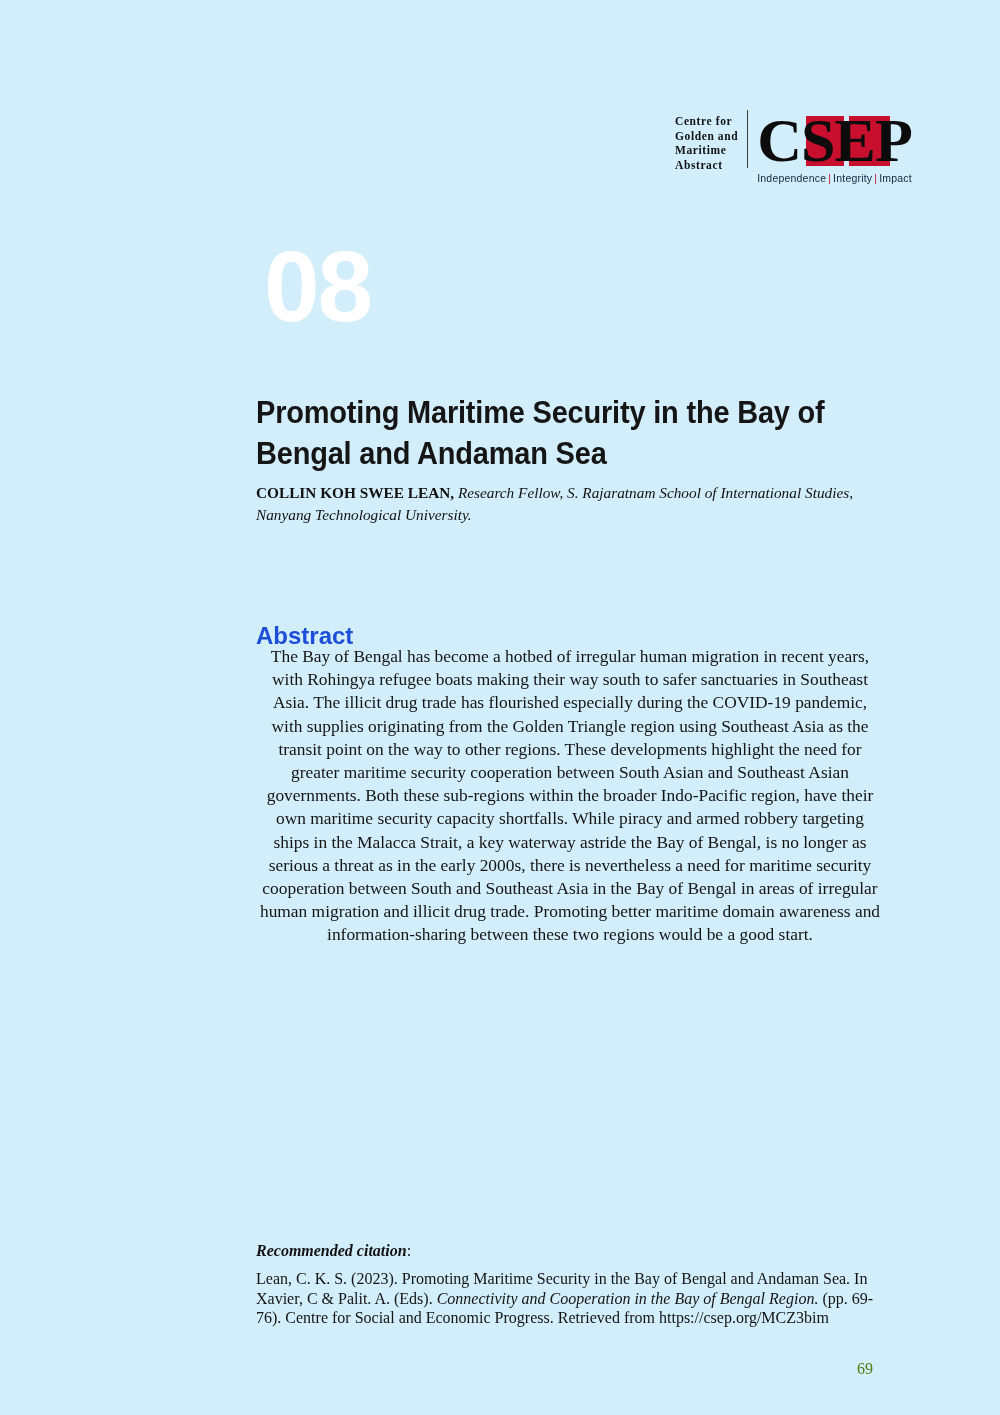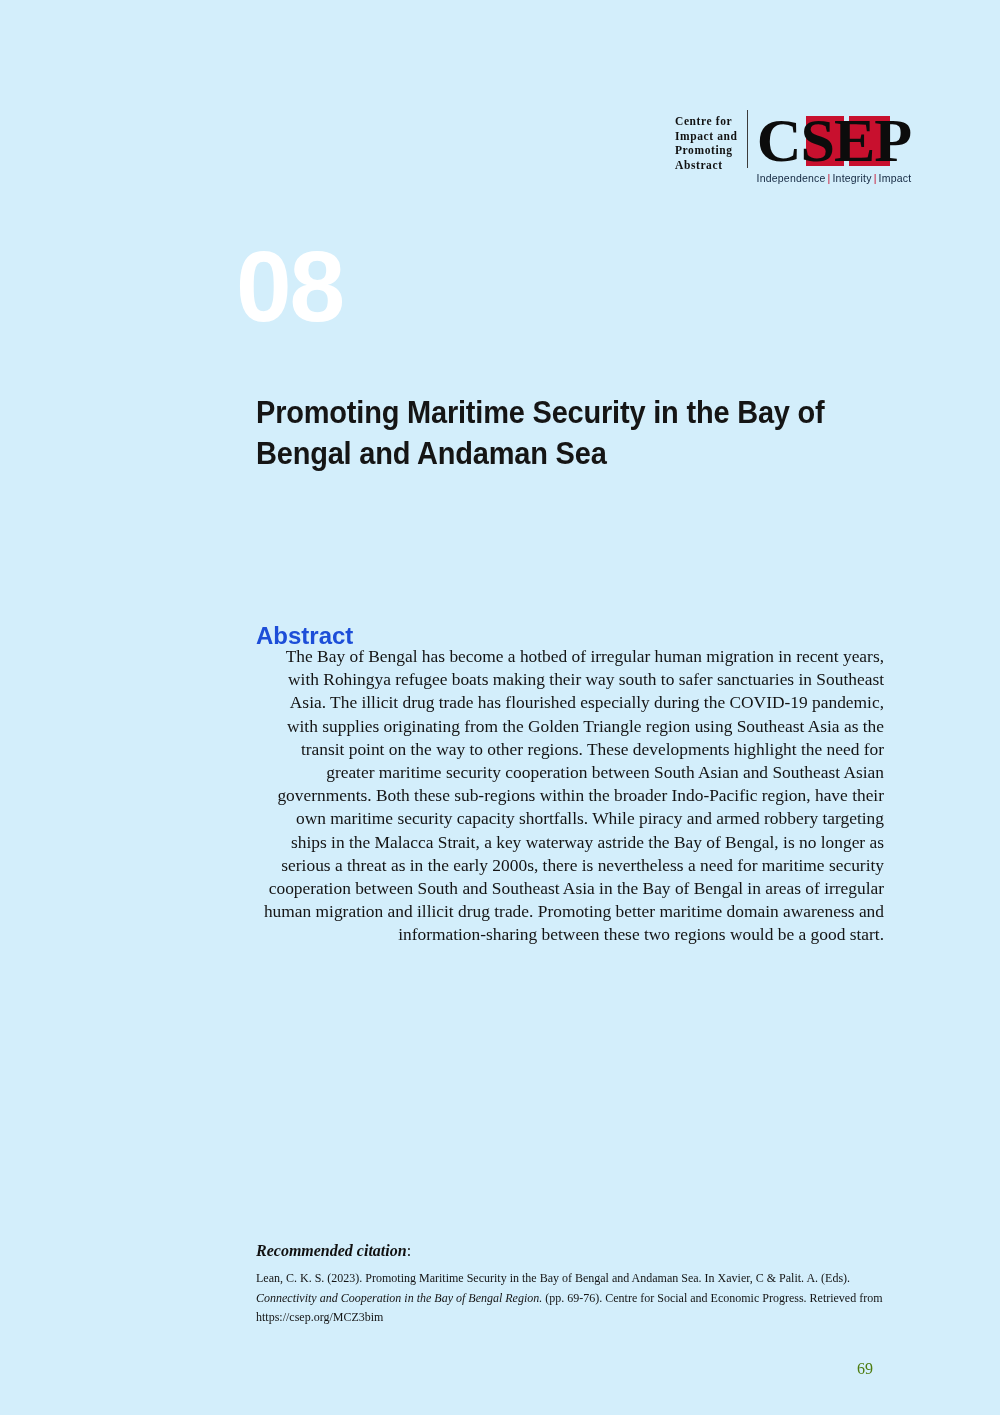--- a/index.html
+++ b/index.html
@@ -77,21 +77,21 @@
     font-size: 10.5px;
     letter-spacing: 0.2px;
     color: #12263f;
     white-space: nowrap;
   }
   .csep-tagline .sep { color: #c8102e; padding: 0 2px; }
 
   
   .chapter-num {
     position: absolute;
-    left: 236px;
+    left: 264px;
     top: 236px;
     font-family: "Liberation Sans", sans-serif;
     font-weight: bold;
     font-size: 100px;
     line-height: 100px;
     letter-spacing: -2px;
     color: #ffffff;
   }
 
   
@@ -141,41 +141,41 @@
   }
   .abstract-body {
     position: absolute;
     left: 256px;
     top: 645px;
     width: 628px;
     font-family: "Liberation Serif", serif;
     font-size: 17.4px;
     line-height: 23.2px;
     color: #141414;
-    text-align: right;
+    text-align: center;
   }
 
   
   .citation-head {
     position: absolute;
     left: 256px;
     top: 1241px;
     font-family: "Liberation Serif", serif;
     font-size: 16px;
     line-height: 19px;
     color: #111111;
   }
   .citation-head i { font-weight: bold; font-style: italic; }
   .citation-body {
     position: absolute;
     left: 256px;
     top: 1269px;
     width: 632px;
     font-family: "Liberation Serif", serif;
-    font-size: 12px;
+    font-size: 16px;
     line-height: 19.6px;
     color: #141414;
   }
   .citation-body .bookname { font-style: italic; }
 
   
   .page-number {
     position: absolute;
     left: 845px;
     top: 1360px;
@@ -187,22 +187,22 @@
   }
 </style>
 </head>
 <body>
 
 <div class="page">
 
   <div class="logo-block">
     <div class="logo-words">
       <div>Centre for</div>
-      <div>Impact and</div>
-      <div>Promoting</div>
+      <div>Golden and</div>
+      <div>Maritime</div>
       <div>Abstract</div>
     </div>
     <div class="logo-divider"></div>
     <div class="logo-right">
       <div class="csep-mark">
         <span class="csep-redbox rb-s"></span>
         <span class="csep-redbox rb-e"></span>
         <span class="csep-letter">C</span>
         <span class="csep-letter">S</span>
         <span class="csep-letter">E</span>
@@ -211,20 +211,23 @@
       <div class="csep-tagline">
         <span>Independence</span><span class="sep">|</span><span>Integrity</span><span class="sep">|</span><span>Impact</span>
       </div>
     </div>
   </div>
 
   <div class="chapter-num">08</div>
 
   <h1 class="title">Promoting Maritime Security in the Bay of Bengal and Andaman Sea</h1>
 
+  <div class="author">
+    <span class="aname">COLLIN KOH SWEE LEAN,</span><span class="aaffil"> Research Fellow, S. Rajaratnam School of International Studies, Nanyang Technological University.</span>
+  </div>
 
   <h2 class="abstract-head">Abstract</h2>
   <div class="abstract-body">The Bay of Bengal has become a hotbed of irregular human migration in recent years, with Rohingya refugee boats making their way south to safer sanctuaries in Southeast Asia. The illicit drug trade has flourished especially during the COVID-19 pandemic, with supplies originating from the Golden Triangle region using Southeast Asia as the transit point on the way to other regions. These developments highlight the need for greater maritime security cooperation between South Asian and Southeast Asian governments. Both these sub-regions within the broader Indo-Pacific region, have their own maritime security capacity shortfalls. While piracy and armed robbery targeting ships in the Malacca Strait, a key waterway astride the Bay of Bengal, is no longer as serious a threat as in the early 2000s, there is nevertheless a need for maritime security cooperation between South and Southeast Asia in the Bay of Bengal in areas of irregular human migration and illicit drug trade. Promoting better maritime domain awareness and information-sharing between these two regions would be a good start.</div>
 
   <div class="citation-head">
     <i>Recommended citation</i><span>:</span>
   </div>
   <div class="citation-body">
     <span>Lean, C. K. S. (2023). Promoting Maritime Security in the Bay of Bengal and Andaman Sea. In Xavier, C &amp; Palit. A. (Eds). </span><span class="bookname">Connectivity and Cooperation in the Bay of Bengal Region.</span><span> (pp. 69-76). Centre for Social and Economic Progress. Retrieved from https://csep.org/MCZ3bim</span>
   </div>

